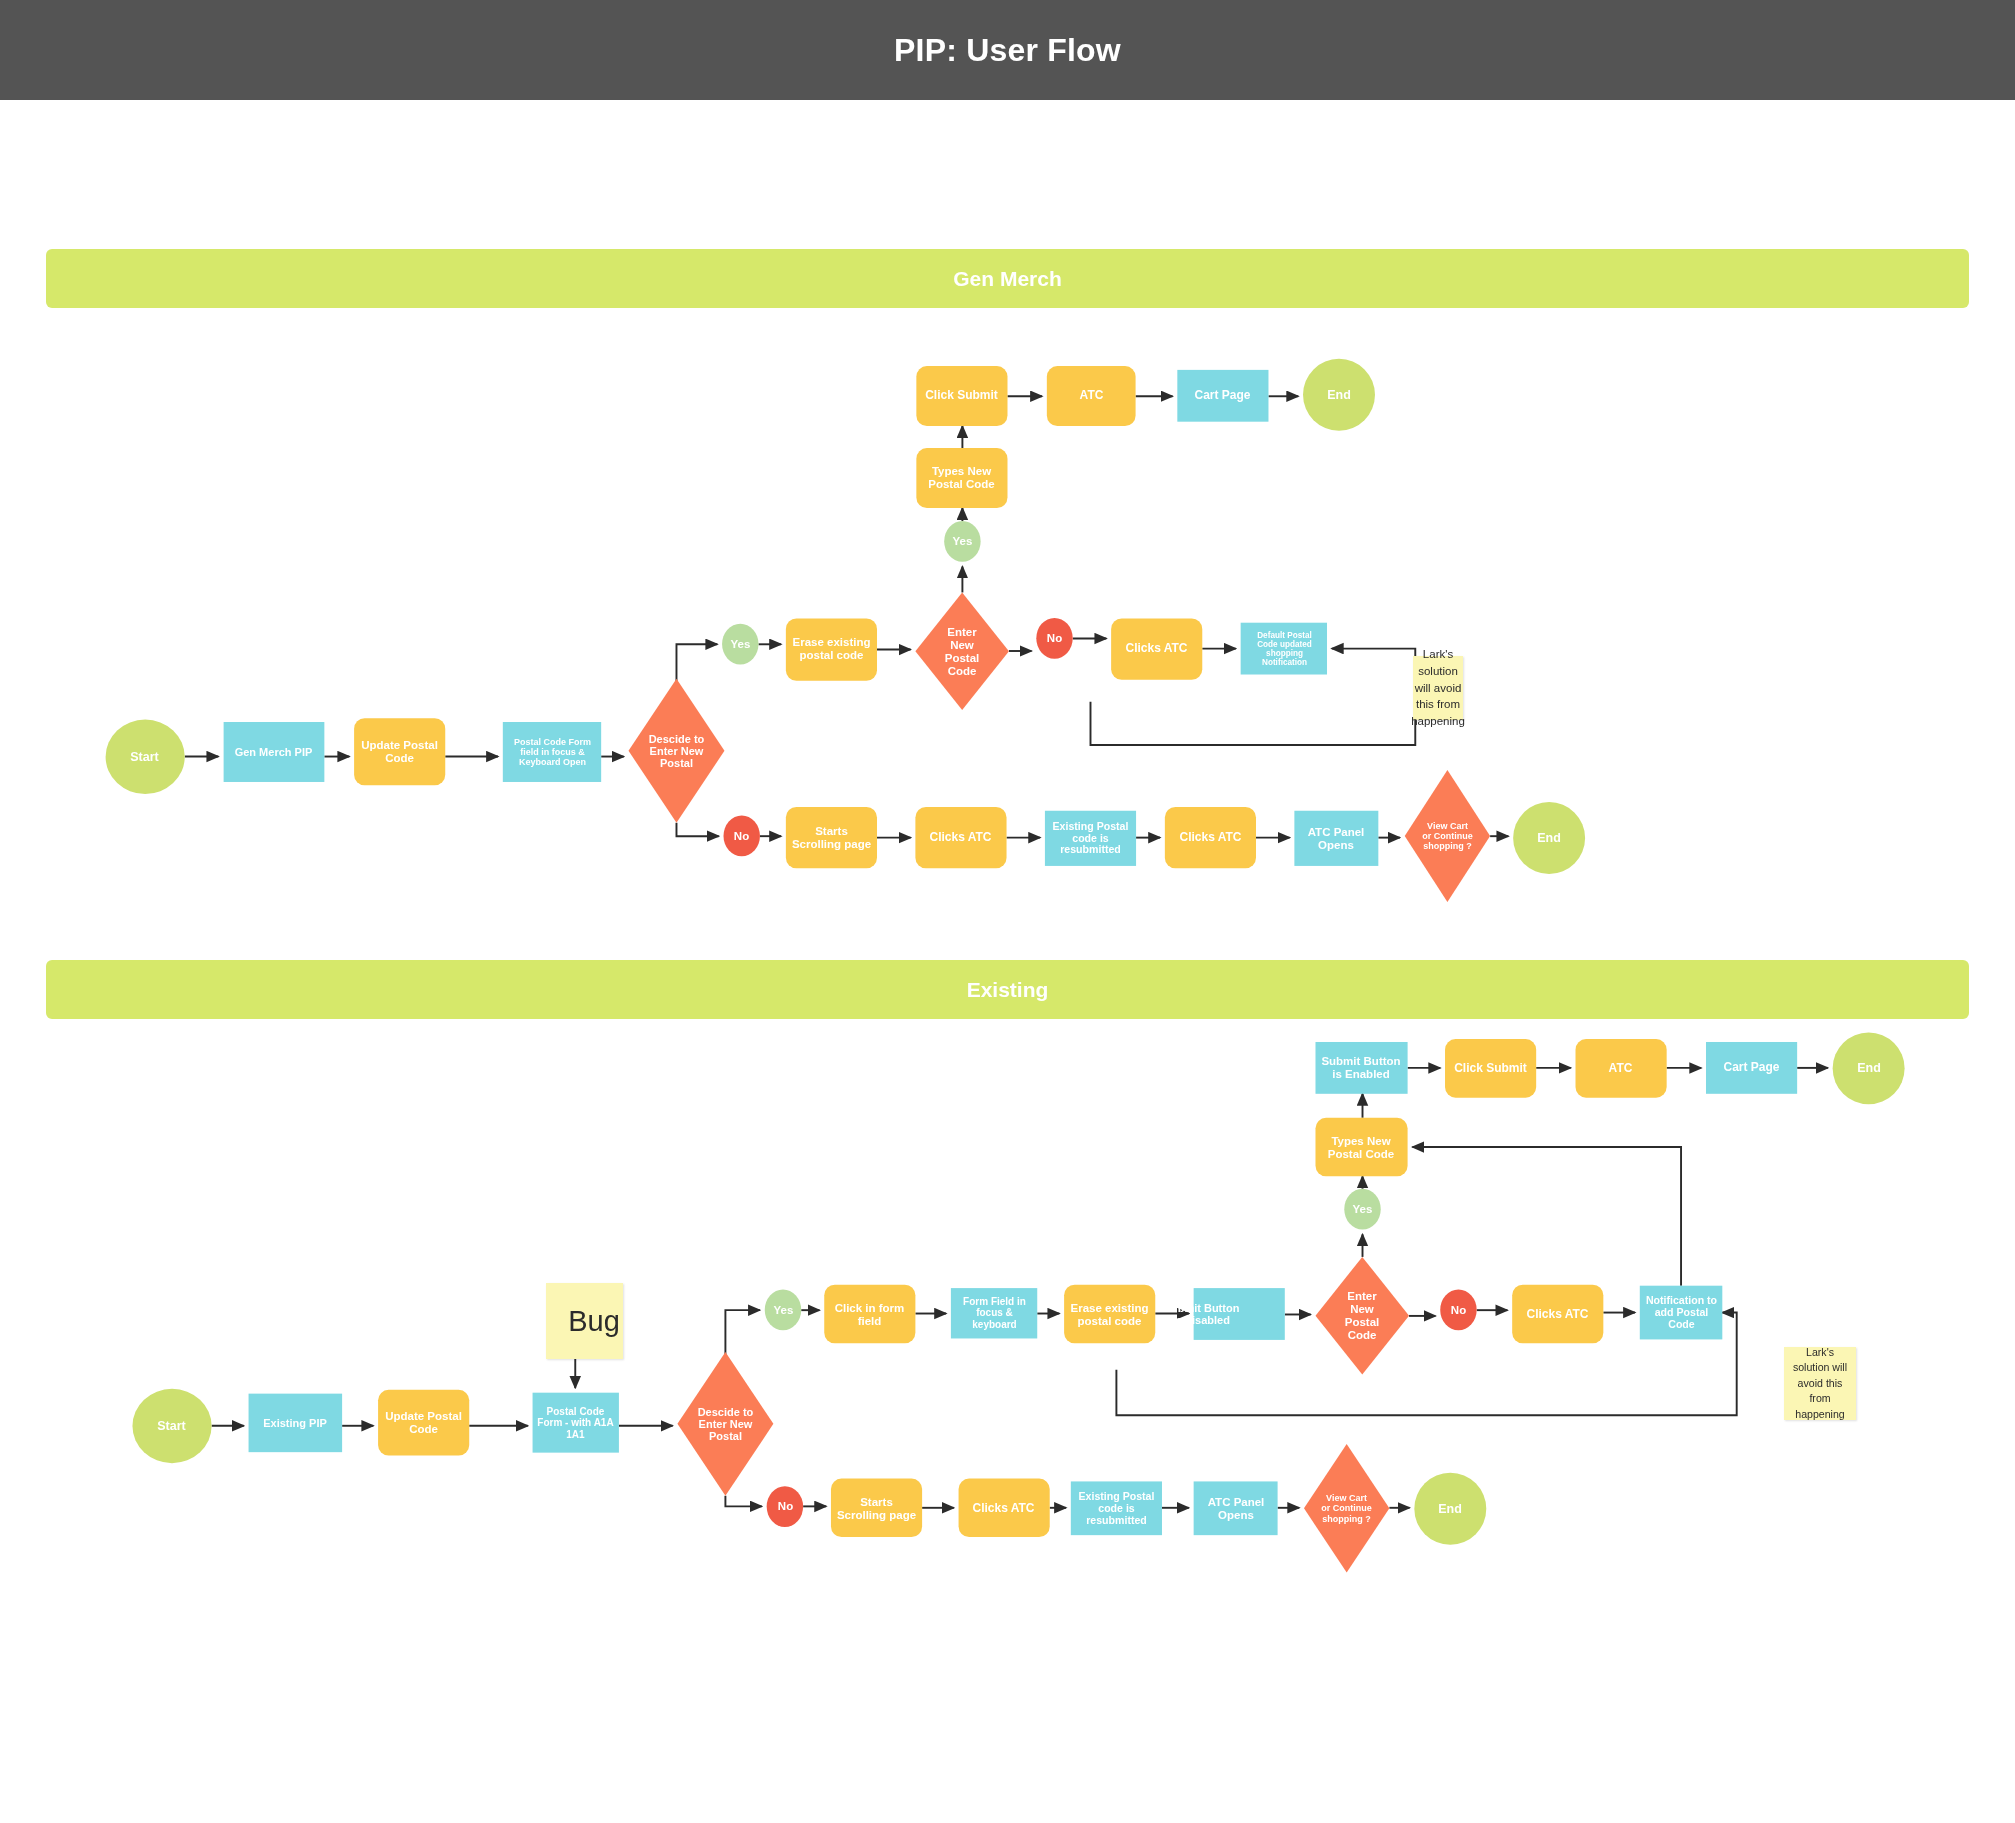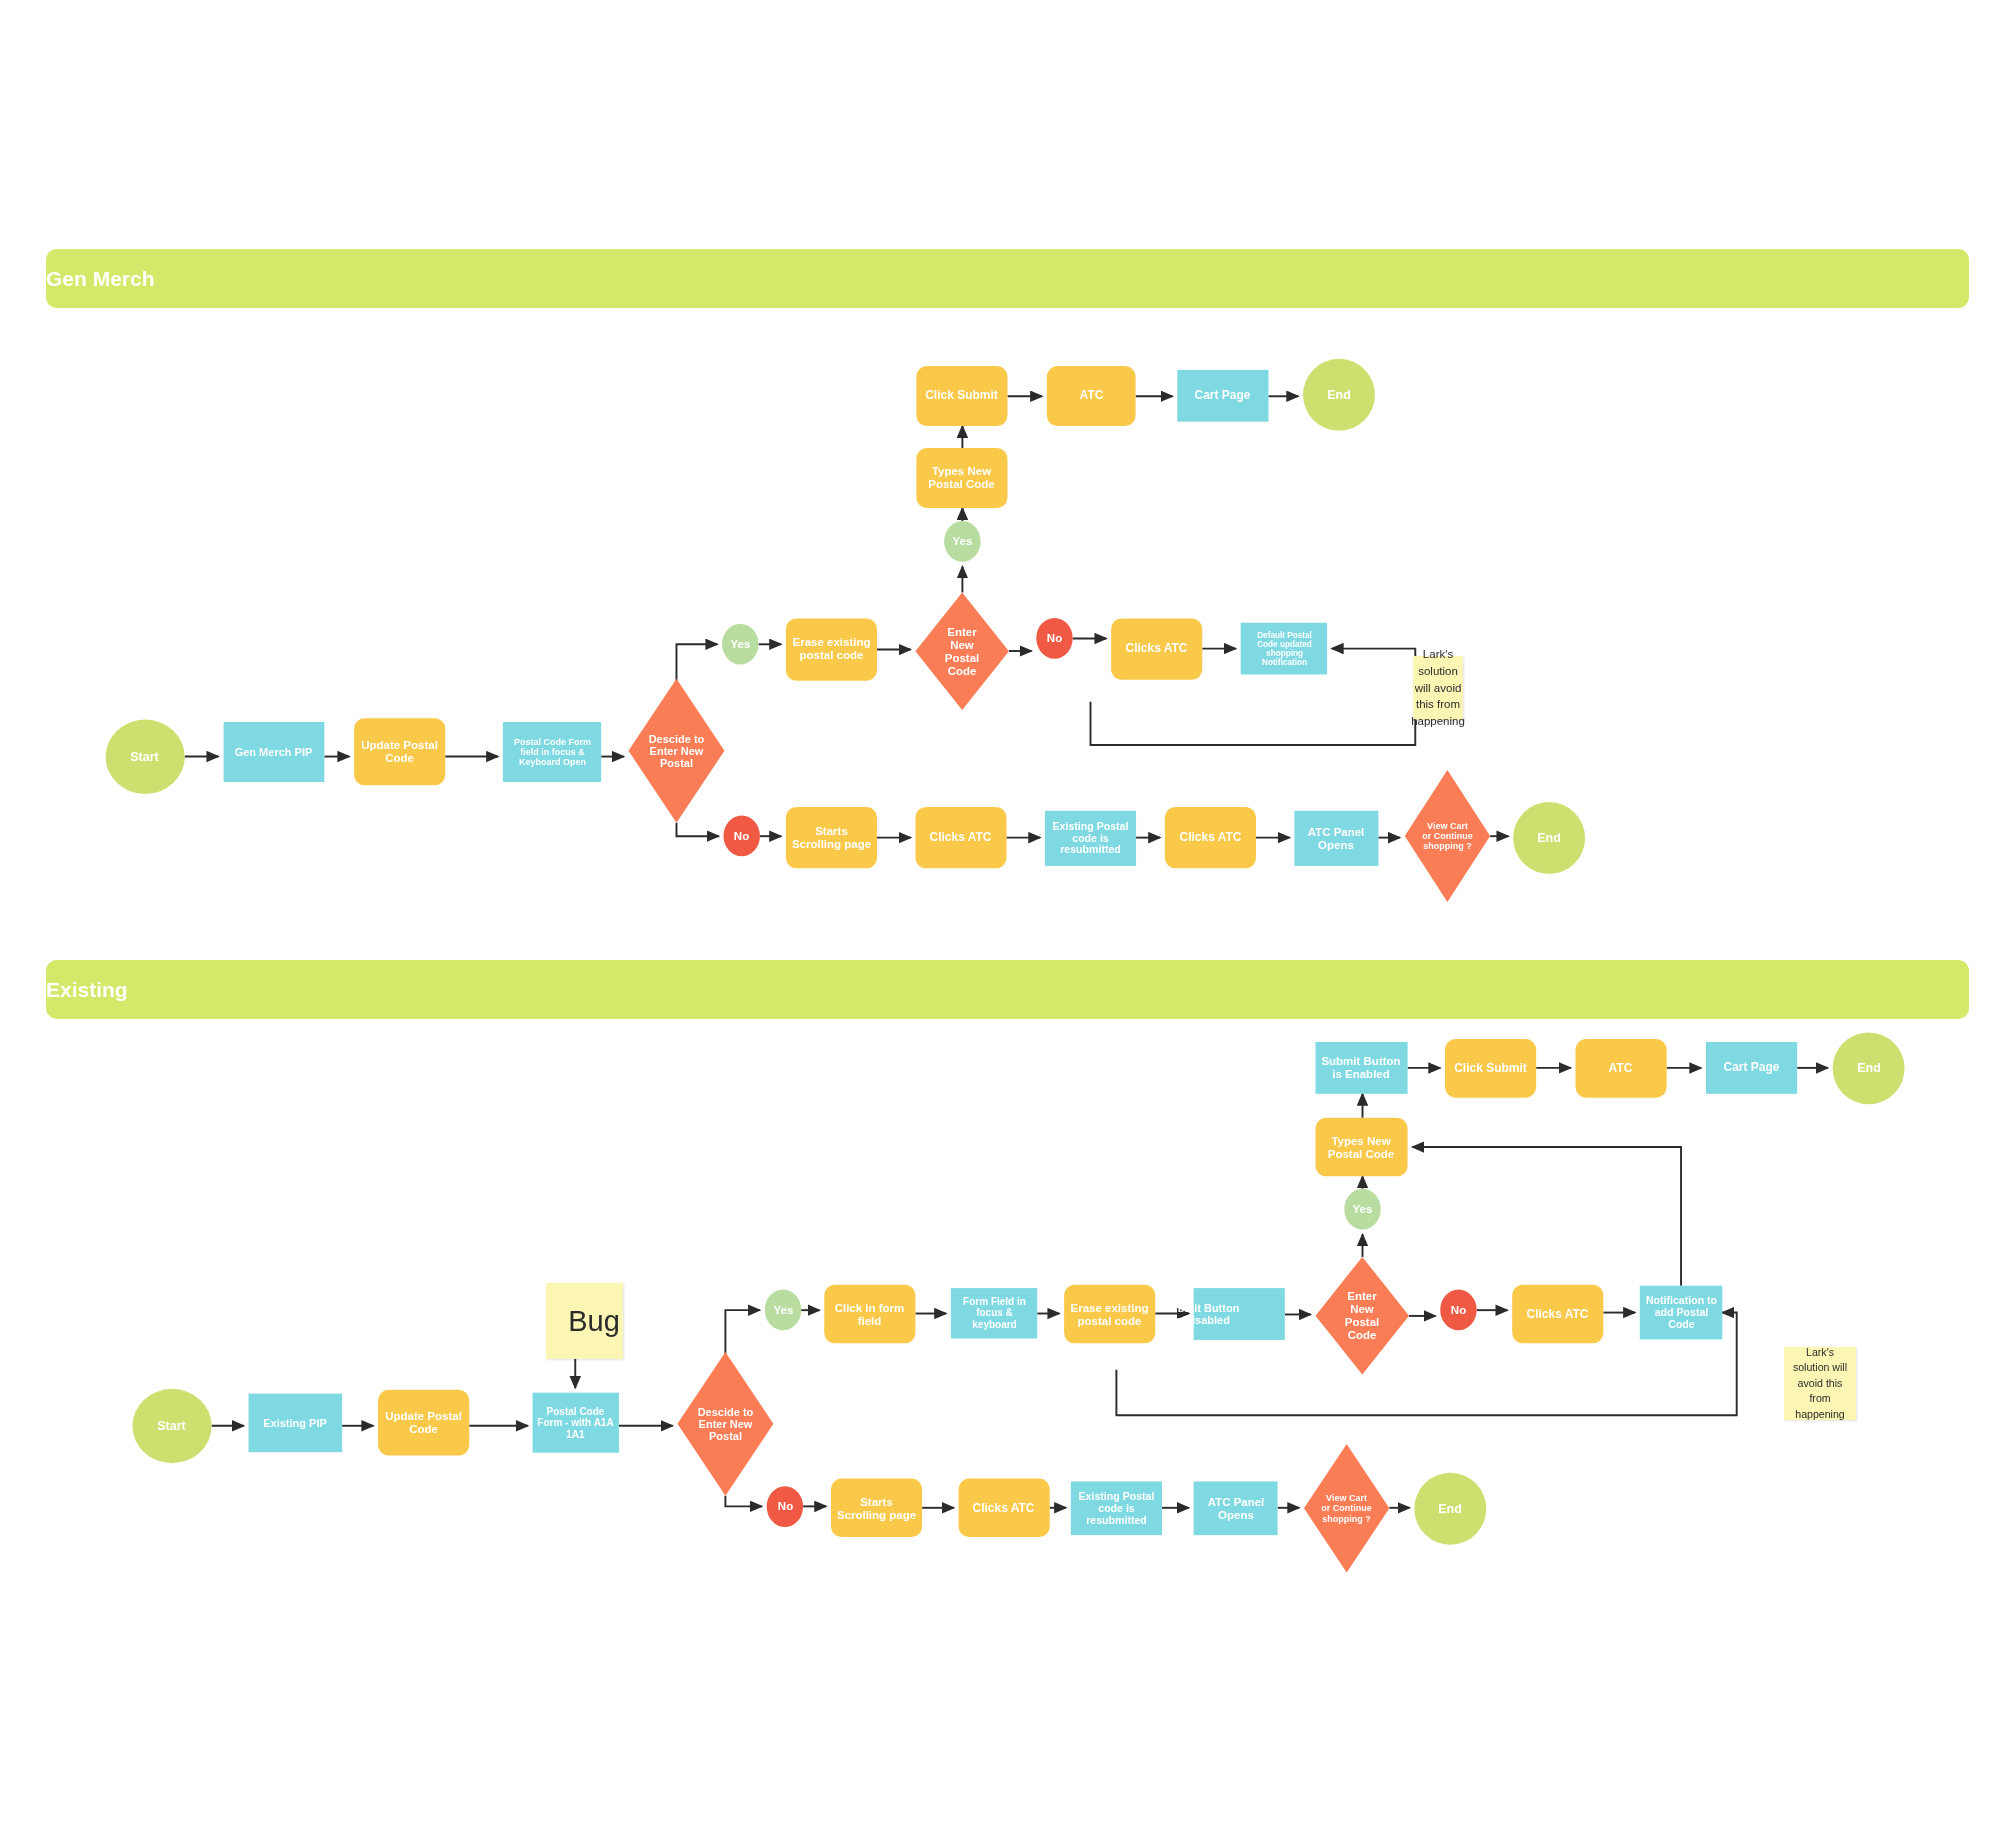--- a/index.html
+++ b/index.html
@@ -3,39 +3,42 @@
 <meta charset="utf-8">
 <style>
   html,body{margin:0;padding:0;background:#ffffff;}
   body{width:2015px;height:1823px;font-family:"Liberation Sans",sans-serif;overflow:hidden;}
   #page{position:relative;width:2015px;height:1823px;background:#ffffff;}
 
   #title-bar{position:absolute;left:0;top:0;width:2015px;height:100px;background:#545454;
     display:flex;align-items:center;justify-content:center;}
   #title-bar .title-text{color:#ffffff;font-size:32px;font-weight:bold;letter-spacing:0.2px;}
 
-  .section-band{position:absolute;background:#d6e86a;border-radius:11px;
-    display:flex;align-items:center;justify-content:flex-start;}
+  .section-band{position:absolute;background:#d6e86a;border-radius:6px;
+    display:flex;align-items:center;justify-content:center;}
   .section-band .band-label{color:#ffffff;font-size:21px;font-weight:bold;}
 
   #flow-canvas{position:absolute;left:0;top:0;width:2015px;height:1823px;}
 
   .sticky{position:absolute;background:#fbf6b4;box-shadow:1px 1.4px 1.9px rgba(0,0,0,.12);}
   .sticky .sticky-text{display:flex;align-items:center;justify-content:center;height:100%;
     text-align:center;color:#2b2b2b;line-height:1.45;padding:1.9px 2.9px;box-sizing:border-box;}
 
   .node-label{position:absolute;display:flex;align-items:center;justify-content:center;
     text-align:center;color:#ffffff;font-weight:bold;line-height:1.12;pointer-events:none;
     box-sizing:border-box;padding:0 1.9px;overflow:visible;}
 </style>
 </head>
 <body>
 
 <div id="page">
 
+  <div id="title-bar">
+    <span class="title-text">PIP: User Flow</span>
+  </div>
 
   <svg id="flow-canvas" viewBox="0 0 4200 3800">
     <defs>
       <marker id="arrowhead" markerWidth="7" markerHeight="7" refX="6.2" refY="3" orient="auto" markerUnits="strokeWidth">
         <path d="M0,0 L7,3 L0,6 z" fill="#2b2b2b"></path>
       </marker>
     </defs>
     <g id="edge-layer">
         <polyline points="385,1577 455,1577" fill="none" stroke="#2b2b2b" stroke-width="4" stroke-linejoin="miter" marker-end="url(#arrowhead)"></polyline>
         <polyline points="676,1577 728,1577" fill="none" stroke="#2b2b2b" stroke-width="4" stroke-linejoin="miter" marker-end="url(#arrowhead)"></polyline>

